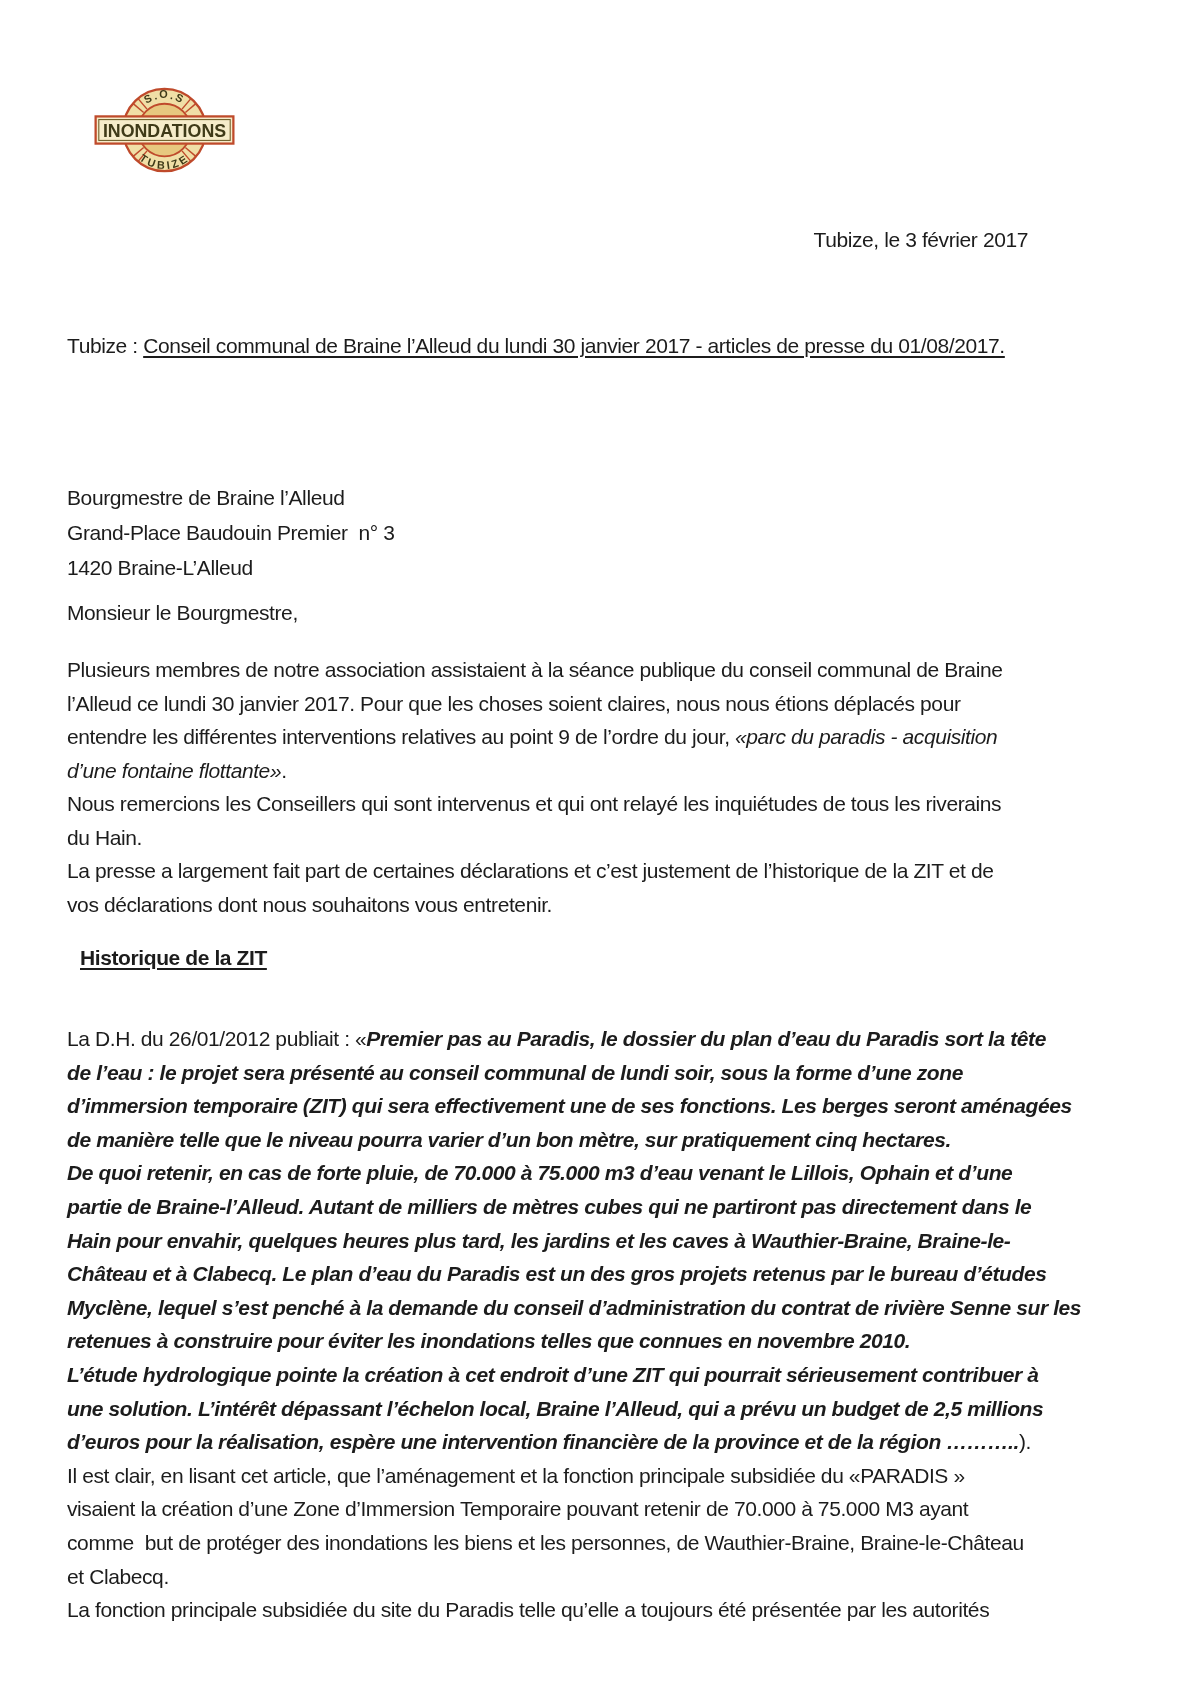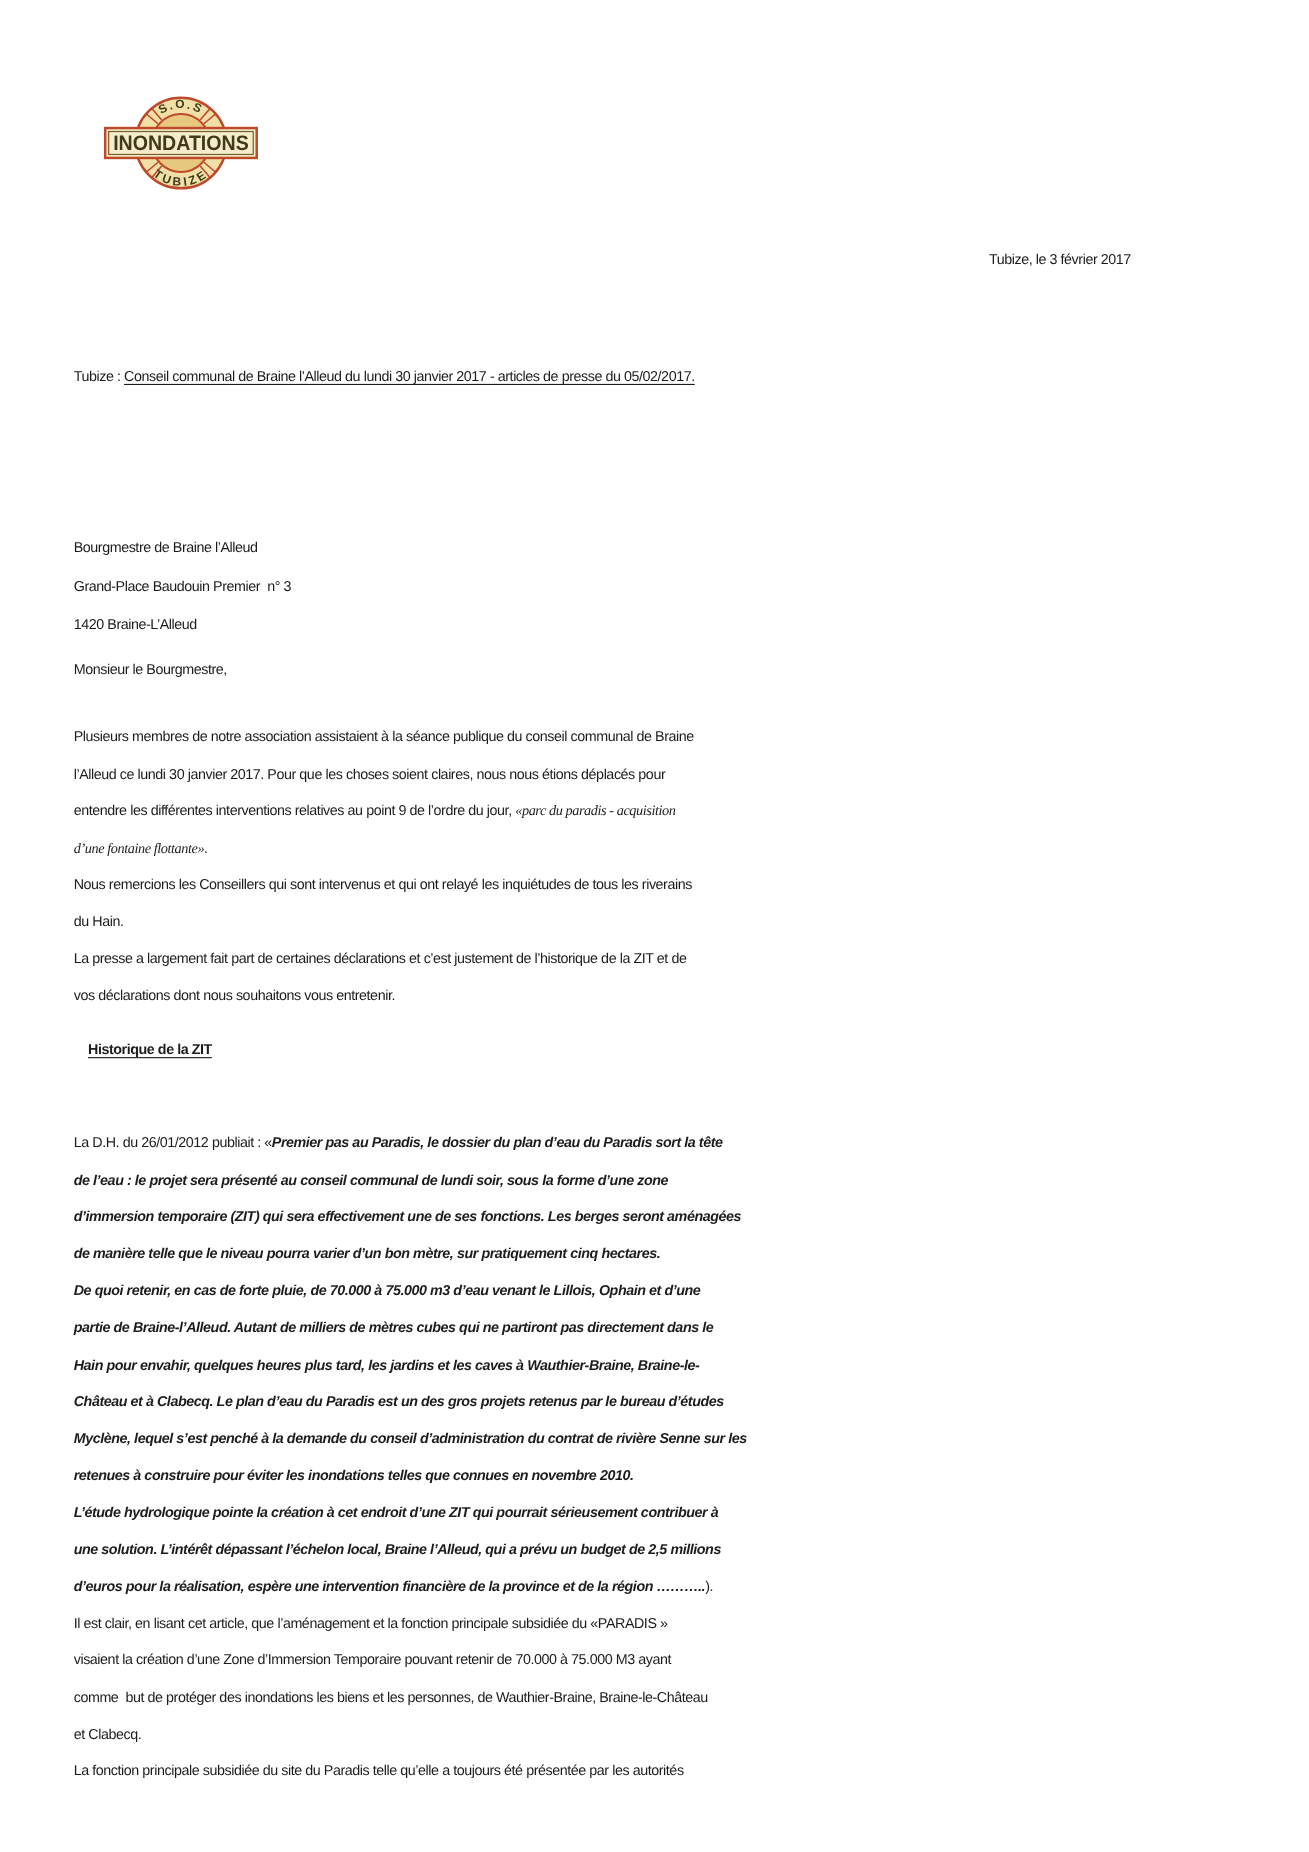--- a/index.html
+++ b/index.html
@@ -1,33 +1,33 @@
 <!DOCTYPE html>
 <html><head>
 <meta charset="utf-8">
 <style>
   html,body { margin:0; padding:0; background:#e9e9e9; }
   .page {
     position:relative; width:1190px; height:1684px; margin:0 auto;
     background:#ffffff; overflow:hidden;
     font-family:"Liberation Sans", sans-serif; color:#1c1c1c;
   }
-  .txt { font-size:13px; letter-spacing:-0.4px; }
+  .txt { font-size:21px; letter-spacing:-0.4px; }
   .logo { position:absolute; left:92px; top:80px; }
   .date-line { position:absolute; top:228px; left:67px; width:961px; text-align:right; }
   .subject-line { position:absolute; top:334px; left:67px; }
   .u { text-decoration:underline; text-underline-offset:3px; }
   .recipient { position:absolute; top:445px; left:67px; font-weight:bold; line-height:35px; }
   .salutation { position:absolute; top:601px; left:67px;text-align:right; }
   .intro { position:absolute; top:653px; left:67px; line-height:33.5px; white-space:nowrap; }
   .heading { position:absolute; top:946px; left:80px; font-weight:bold;
              text-decoration:underline; text-underline-offset:3px; }
   .main { position:absolute; top:979px; left:67px; line-height:33.6px; white-space:nowrap;margin-top:43px; }
   .seg-r { font-style:normal; font-weight:normal; }
-  .seg-i { font-style:italic;font-family:Liberation Serif, serif; }
+  .seg-i { font-style:italic; }
   .seg-bi { font-style:italic; font-weight:bold; }
   .logo text { font-family:"Liberation Sans", sans-serif; font-weight:bold; fill:#3f3a18; }
 </style>
 </head>
 <body>
 
 <div class="page">
 
   <svg class="logo" width="145" height="100" viewBox="0 0 160 110" aria-hidden="true">
     <circle cx="80" cy="55" r="45.5" fill="#f0dfa6" stroke="#bf4a2b" stroke-width="2.5"></circle>
@@ -52,21 +52,21 @@
       <textPath href="#arcTop" startOffset="50%" text-anchor="middle">S.O.S</textPath>
     </text>
     <text x="80" y="62.5" font-size="21" text-anchor="middle" textLength="136" lengthAdjust="spacingAndGlyphs">INONDATIONS</text>
     <text font-size="12" letter-spacing="3">
       <textPath href="#arcBottom" startOffset="50%" text-anchor="middle">TUBIZE</textPath>
     </text>
   </svg>
 
   <div class="date-line txt">Tubize, le 3 février 2017</div>
 
-  <div class="subject-line txt"><span>Tubize : </span><span class="u">Conseil communal de Braine l’Alleud du lundi 30 janvier 2017 - articles de presse du 05/02/2017.</span></div>
+  <div class="subject-line txt"><span>Tubize : </span><span class="u">Conseil communal de Braine l’Alleud du lundi 30 janvier 2017 - articles de presse du 01/08/2017.</span></div>
 
   <div class="recipient txt"><br><span class="seg-r">Bourgmestre de Braine l’Alleud</span><br><span class="seg-r">Grand-Place Baudouin Premier&nbsp; n° 3</span><br><span class="seg-r">1420 Braine-L’Alleud</span></div>
 
   <div class="salutation txt">Monsieur le Bourgmestre,</div>
 
   <div class="intro txt"><span class="seg-r">Plusieurs membres de notre association assistaient à la séance publique du conseil communal de Braine</span><br><span class="seg-r">l’Alleud ce lundi 30 janvier 2017. Pour que les choses soient claires, nous nous étions déplacés pour</span><br><span class="seg-r">entendre les différentes interventions relatives au point 9 de l’ordre du jour, </span><span class="seg-i">«parc du paradis - acquisition</span><br><span class="seg-i">d’une fontaine flottante»</span><span class="seg-r">.</span><br><span class="seg-r">Nous remercions les Conseillers qui sont intervenus et qui ont relayé les inquiétudes de tous les riverains</span><br><span class="seg-r">du Hain.</span><br><span class="seg-r">La presse a largement fait part de certaines déclarations et c’est justement de l’historique de la ZIT et de</span><br><span class="seg-r">vos déclarations dont nous souhaitons vous entretenir.</span></div>
 
   <div class="heading txt">Historique de la ZIT</div>
 
   <div class="main txt"><span class="seg-r">La D.H. du 26/01/2012 publiait : «</span><span class="seg-bi">Premier pas au Paradis, le dossier du plan d’eau du Paradis sort la tête</span><br><span class="seg-bi">de l’eau : le projet sera présenté au conseil communal de lundi soir, sous la forme d’une zone</span><br><span class="seg-bi">d’immersion temporaire (ZIT) qui sera effectivement une de ses fonctions. Les berges seront aménagées</span><br><span class="seg-bi">de manière telle que le niveau pourra varier d’un bon mètre, sur pratiquement cinq hectares.</span><br><span class="seg-bi">De quoi retenir, en cas de forte pluie, de 70.000 à 75.000 m3 d’eau venant le Lillois, Ophain et d’une</span><br><span class="seg-bi">partie de Braine-l’Alleud. Autant de milliers de mètres cubes qui ne partiront pas directement dans le</span><br><span class="seg-bi">Hain pour envahir, quelques heures plus tard, les jardins et les caves à Wauthier-Braine, Braine-le-</span><br><span class="seg-bi">Château et à Clabecq. Le plan d’eau du Paradis est un des gros projets retenus par le bureau d’études</span><br><span class="seg-bi">Myclène, lequel s’est penché à la demande du conseil d’administration du contrat de rivière Senne sur les</span><br><span class="seg-bi">retenues à construire pour éviter les inondations telles que connues en novembre 2010.</span><br><span class="seg-bi">L’étude hydrologique pointe la création à cet endroit d’une ZIT qui pourrait sérieusement contribuer à</span><br><span class="seg-bi">une solution. L’intérêt dépassant l’échelon local, Braine l’Alleud, qui a prévu un budget de 2,5 millions</span><br><span class="seg-bi">d’euros pour la réalisation, espère une intervention financière de la province et de la région ………..</span><span class="seg-r">).</span><br><span class="seg-r">Il est clair, en lisant cet article, que l’aménagement et la fonction principale subsidiée du «PARADIS »</span><br><span class="seg-r">visaient la création d’une Zone d’Immersion Temporaire pouvant retenir de 70.000 à 75.000 M3 ayant</span><br><span class="seg-r">comme&nbsp; but de protéger des inondations les biens et les personnes, de Wauthier-Braine, Braine-le-Château</span><br><span class="seg-r">et Clabecq.</span><br><span class="seg-r">La fonction principale subsidiée du site du Paradis telle qu’elle a toujours été présentée par les autorités</span></div>

